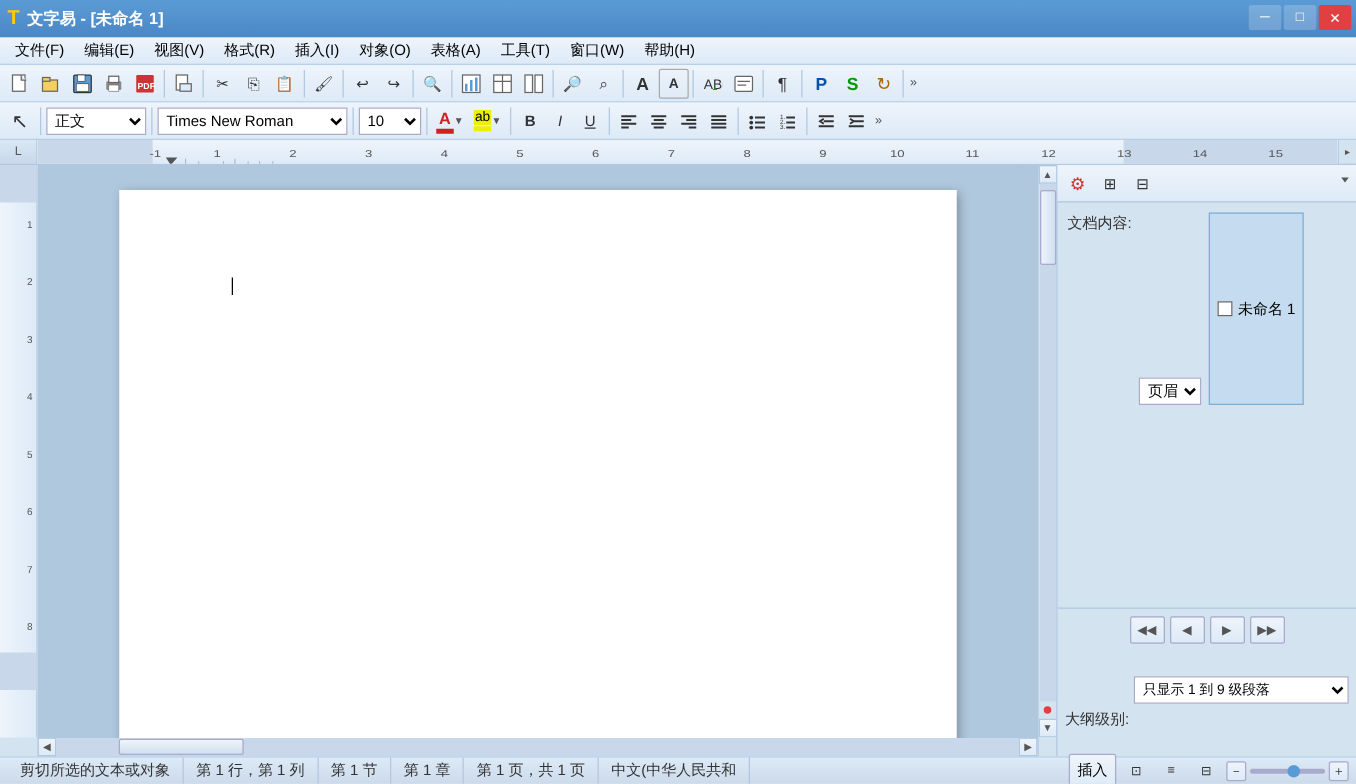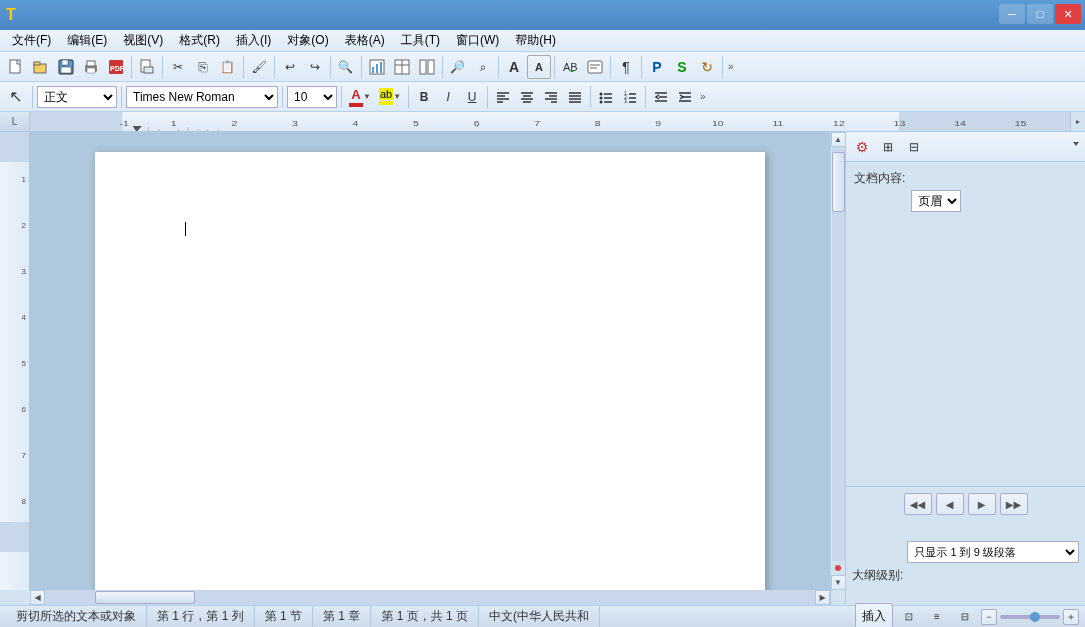--- a/index.html
+++ b/index.html
@@ -172,21 +172,21 @@
     }
     #doc-content-panel {
       flex: 1;
       padding: 8px;
       display: flex;
       flex-direction: row;
       gap: 6px;
     }
     .panel-label { font-size: 12px; color: #333; margin-bottom: 2px; }
     .panel-select-row {
-      display: flex; align-items: flex-start; gap: 4px; margin-top: 20px;
+      display: flex; align-items: flex-end; gap: 4px; margin-top: 20px;
     }
     .panel-select {
       flex: 1; height: 22px; font-size: 12px;
       border: 1px solid #aac; background: white; padding: 0 2px;
     }
     .panel-list-item {
       background: #c5dcf0;
       border: 1px solid #7bafd4;
       padding: 3px 6px;
       font-size: 12px;
@@ -332,20 +332,21 @@
       background: linear-gradient(to bottom,#eef4fb,#d0e0f0);
       border: 1px solid #aac; position: absolute; top: 1px; left: 50px;
       border-radius: 2px; cursor: pointer;
     }
   </style>
 </head>
 <body>
 
 <div id="titlebar">
   <span style="font-size:16px;margin-right:6px;color:#ffcc00;font-weight:bold;">T</span>
+  <span style="flex:1;font-size:13px;font-weight:bold;">文字易 - [未命名 1]</span>
 
   <div style="position:absolute;right:4px;top:4px;display:flex;gap:2px;">
     <button class="win-btn">─</button>
     <button class="win-btn">□</button>
     <button class="win-btn close">✕</button>
   </div>
 </div>
 
 <div id="menubar">
   <div class="menu-item">文件(F)</div>
@@ -696,20 +697,24 @@
 
       <div id="doc-content-panel">
         <div class="panel-label">文档内容:</div>
 
         <div class="panel-select-row">
           <select class="panel-select">
             <option>页眉</option>
           </select>
         </div>
 
+        <div class="panel-list-item">
+          <span class="item-checkbox"></span>
+          <span>未命名 1</span>
+        </div>
       </div>
 
       <div style="flex:1;"></div>
 
       <div id="right-panel-bottom">
 
         <div class="nav-btn-row">
           <button class="nav-btn">◀◀</button>
           <button class="nav-btn">◀</button>
           <button class="nav-btn">▶</button>

